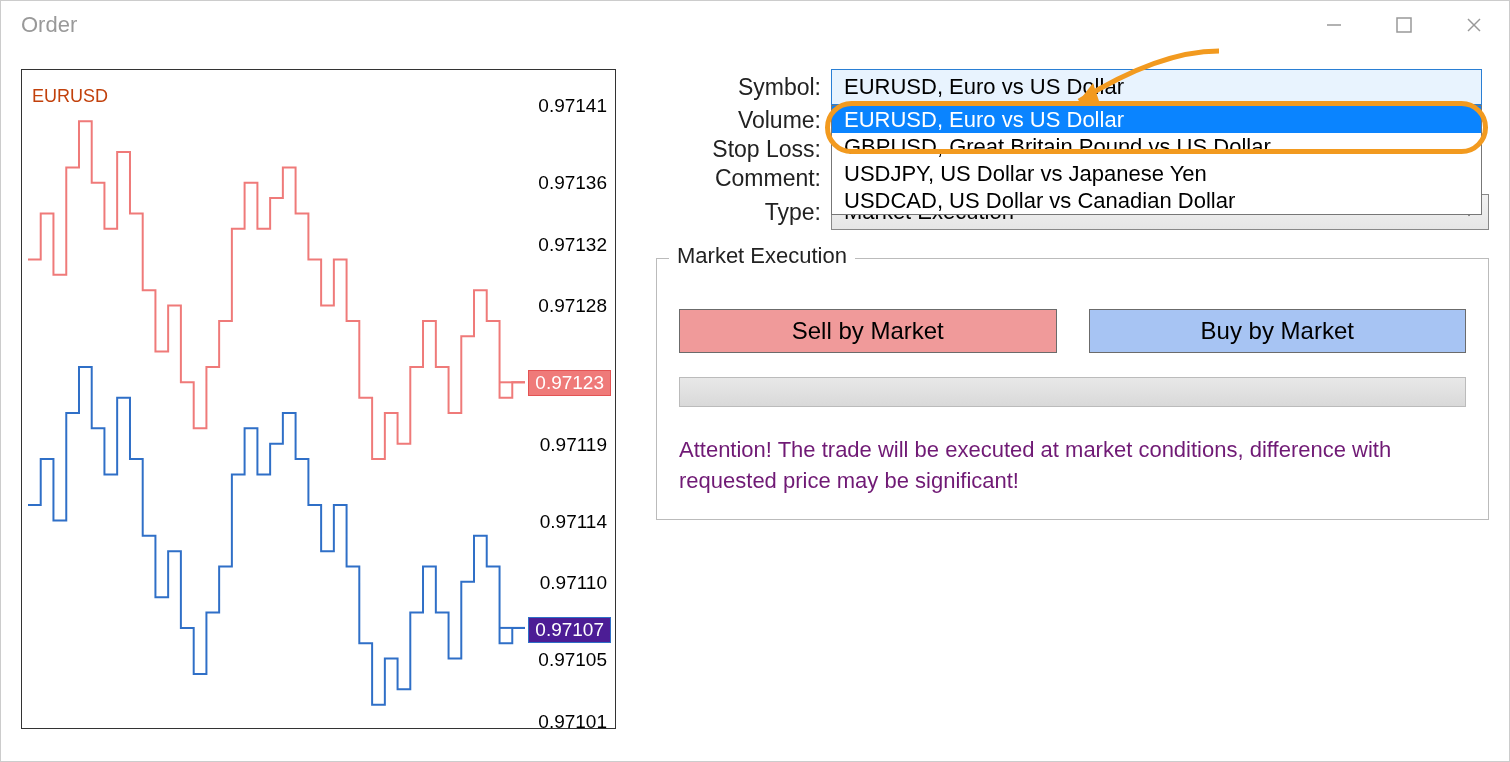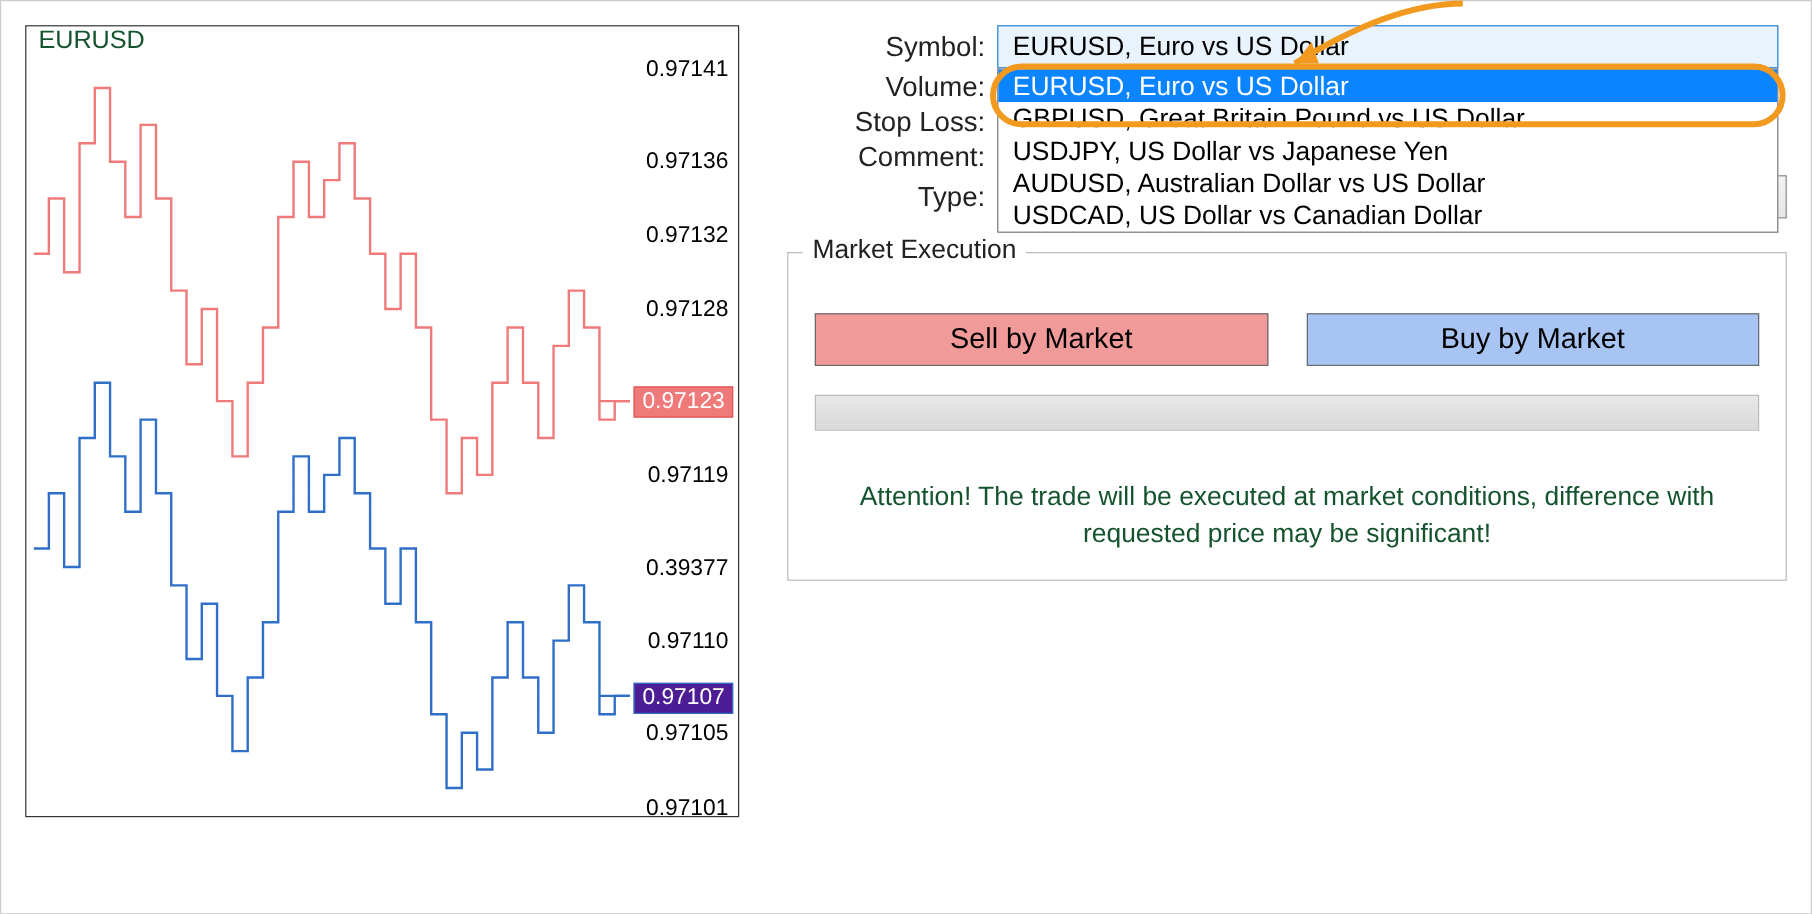--- a/index.html
+++ b/index.html
@@ -5,21 +5,21 @@
   *{box-sizing:border-box;margin:0;padding:0;font-family:"Segoe UI",Tahoma,Arial,sans-serif;}
   body{background:#fff;}
   .window{width:1510px;height:762px;border:1px solid #ccc;background:#fff;position:relative;}
   .titlebar{height:48px;display:flex;align-items:center;justify-content:space-between;padding:0 0 0 20px;color:#999;font-size:22px;}
   .titlebar-buttons{display:flex;gap:0;height:100%;}
   .tb-btn{width:70px;display:flex;align-items:center;justify-content:center;color:#999;}
   .tb-btn svg{stroke:#999;}
   .content{display:flex;padding:20px 20px 20px 20px;position:relative;}
   
   .chart-panel{width:595px;height:660px;border:1px solid #333;position:relative;background:#fff;}
-  .chart-title{position:absolute;top:0;left:10px;font-size:21px;color:#14532d;}
+  .chart-title{position:absolute;top:16px;left:10px;font-size:18px;color:#c2410c;}
   .chart-body{position:absolute;top:36px;left:6px;right:90px;bottom:8px;border:0;}
   .yaxis{position:absolute;top:0;right:0;width:84px;bottom:0;}
   .ytick{position:absolute;right:8px;font-size:19px;color:#000;transform:translateY(-50%);}
   .price-tag{position:absolute;right:4px;padding:1px 6px;font-size:19px;color:#fff;transform:translateY(-50%);}
   .price-tag.red{background:#ef7a79;border:1px solid #e35353;}
   .price-tag.blue{background:#4c1d95;border:1px solid #2f6fc7;}
   
   .form-panel{flex:1;padding-left:40px;position:relative;}
   .form-row{display:flex;align-items:center;margin-bottom:2px;}
   .form-label{width:175px;text-align:right;padding-right:10px;font-size:23px;color:#222;}
@@ -36,46 +36,67 @@
   
   .group{border:1px solid #bbb;margin-top:28px;position:relative;padding:50px 22px 22px;}
   .group-legend{position:absolute;top:-16px;left:12px;background:#fff;padding:0 8px;font-size:22px;color:#222;}
   .prices{text-align:center;font-size:52px;letter-spacing:1px;margin-bottom:34px;color:#111;}
   .prices .small{font-size:40px;}
   .btn-row{display:flex;gap:32px;}
   .big-btn{flex:1;height:44px;border:1px solid #6b6b6b;font-size:24px;display:flex;align-items:center;justify-content:center;}
   .big-btn.sell{background:#f09a9a;}
   .big-btn.buy{background:#a7c4f3;}
   .bar{height:30px;background:linear-gradient(#e8e8e8,#d9d9d9);border:1px solid #bbb;margin-top:24px;}
-  .warning{text-align:center;font-size:22px;color:#14532d;margin-top:40px;line-height:1.4;}
+  .warning{font-size:22px;color:#701a75;margin-top:28px;line-height:1.4;}
 </style>
 </head>
 <body>
 
 <div class="window">
+  <div class="titlebar">
+    <span>Order</span>
+    <div class="titlebar-buttons">
+      <div class="tb-btn">
+          <svg width="18" height="18">
+            <line x1="2" y1="9" x2="16" y2="9" stroke-width="1.5"></line>
+          </svg>
+        </div>
+      <div class="tb-btn">
+          <svg width="18" height="18">
+            <rect x="2" y="2" width="14" height="14" fill="none" stroke-width="1.5"></rect>
+          </svg>
+        </div>
+      <div class="tb-btn">
+          <svg width="18" height="18">
+            <line x1="3" y1="3" x2="15" y2="15" stroke-width="1.5"></line>
+            <line x1="15" y1="3" x2="3" y2="15" stroke-width="1.5"></line>
+          </svg>
+        </div>
+    </div>
+  </div>
 
   <div class="content">
 
     <div class="chart-panel">
       <div class="chart-title">EURUSD</div>
       <div class="chart-body">
         <svg id="chart-svg" width="100%" height="100%" viewBox="0 0 500 616" preserveAspectRatio="none">
             <path d="M0 154.0 L12.8 154.0 L12.8 107.8 L25.6 107.8 L25.6 169.4 L38.5 169.4 L38.5 61.6 L51.3 61.6 L51.3 15.4 L64.1 15.4 L64.1 77.0 L76.9 77.0 L76.9 123.2 L89.7 123.2 L89.7 46.2 L102.6 46.2 L102.6 107.8 L115.4 107.8 L115.4 184.8 L128.2 184.8 L128.2 246.4 L141.0 246.4 L141.0 200.2 L153.8 200.2 L153.8 277.2 L166.7 277.2 L166.7 323.4 L179.5 323.4 L179.5 261.8 L192.3 261.8 L192.3 215.6 L205.1 215.6 L205.1 123.2 L217.9 123.2 L217.9 77.0 L230.8 77.0 L230.8 123.2 L243.6 123.2 L243.6 92.4 L256.4 92.4 L256.4 61.6 L269.2 61.6 L269.2 107.8 L282.1 107.8 L282.1 154.0 L294.9 154.0 L294.9 200.2 L307.7 200.2 L307.7 154.0 L320.5 154.0 L320.5 215.6 L333.3 215.6 L333.3 292.6 L346.2 292.6 L346.2 354.2 L359.0 354.2 L359.0 308.0 L371.8 308.0 L371.8 338.8 L384.6 338.8 L384.6 261.8 L397.4 261.8 L397.4 215.6 L410.3 215.6 L410.3 261.8 L423.1 261.8 L423.1 308.0 L435.9 308.0 L435.9 231.0 L448.7 231.0 L448.7 184.8 L461.5 184.8 L461.5 215.6 L474.4 215.6 L474.4 292.6 L487.2 292.6 L487.2 277.2 L500.0 277.2 L500.0 277.2" fill="none" stroke="#ef7a79" stroke-width="2"></path>
             <line x1="474" x2="500" y1="277.19999999996577" y2="277.19999999996577" stroke="#ef7a79" stroke-width="2"></line>
             <path d="M0 400.4 L12.8 400.4 L12.8 354.2 L25.6 354.2 L25.6 415.8 L38.5 415.8 L38.5 308.0 L51.3 308.0 L51.3 261.8 L64.1 261.8 L64.1 323.4 L76.9 323.4 L76.9 369.6 L89.7 369.6 L89.7 292.6 L102.6 292.6 L102.6 354.2 L115.4 354.2 L115.4 431.2 L128.2 431.2 L128.2 492.8 L141.0 492.8 L141.0 446.6 L153.8 446.6 L153.8 523.6 L166.7 523.6 L166.7 569.8 L179.5 569.8 L179.5 508.2 L192.3 508.2 L192.3 462.0 L205.1 462.0 L205.1 369.6 L217.9 369.6 L217.9 323.4 L230.8 323.4 L230.8 369.6 L243.6 369.6 L243.6 338.8 L256.4 338.8 L256.4 308.0 L269.2 308.0 L269.2 354.2 L282.1 354.2 L282.1 400.4 L294.9 400.4 L294.9 446.6 L307.7 446.6 L307.7 400.4 L320.5 400.4 L320.5 462.0 L333.3 462.0 L333.3 539.0 L346.2 539.0 L346.2 600.6 L359.0 600.6 L359.0 554.4 L371.8 554.4 L371.8 585.2 L384.6 585.2 L384.6 508.2 L397.4 508.2 L397.4 462.0 L410.3 462.0 L410.3 508.2 L423.1 508.2 L423.1 554.4 L435.9 554.4 L435.9 477.4 L448.7 477.4 L448.7 431.2 L461.5 431.2 L461.5 462.0 L474.4 462.0 L474.4 539.0 L487.2 539.0 L487.2 523.6 L500.0 523.6 L500.0 523.6" fill="none" stroke="#2f6fc7" stroke-width="2"></path>
             <line x1="474" x2="500" y1="523.6000000000683" y2="523.6000000000683" stroke="#2f6fc7" stroke-width="2"></line>
           </svg>
       </div>
       <div class="yaxis" id="yaxis">
           <div class="ytick" style="top: 36px;">0.97141</div>
           <div class="ytick" style="top: 113px;">0.97136</div>
           <div class="ytick" style="top: 174.6px;">0.97132</div>
           <div class="ytick" style="top: 236.2px;">0.97128</div>
           <div class="ytick" style="top: 374.8px;">0.97119</div>
-          <div class="ytick" style="top: 451.8px;">0.39377</div>
+          <div class="ytick" style="top: 451.8px;">0.97114</div>
           <div class="ytick" style="top: 513.4px;">0.97110</div>
           <div class="ytick" style="top: 590.4px;">0.97105</div>
           <div class="ytick" style="top: 652px;">0.97101</div>
           <div class="price-tag red" style="top: 313.2px; margin-left: 12px;">0.97123</div>
           <div class="price-tag blue" style="top: 559.6px;">0.97107</div>
         </div>
     </div>
 
     <div class="form-panel">
       <div class="form-row" style="position:relative;">
@@ -87,21 +108,20 @@
             <path d="M30 60 L44 42 L50 60 Z" fill="#f29a1f"></path>
           </svg>
           <div class="dropdown-wrap" style="left:0;">
             <div class="dd-base">
               <span>EURUSD, Euro vs US Dollar</span>
             </div>
             <div class="dd-list" id="dd-list">
                 <div class="dd-item sel">EURUSD, Euro vs US Dollar</div>
                 <div class="dd-item">GBPUSD, Great Britain Pound vs US Dollar</div>
                 <div class="dd-item">USDJPY, US Dollar vs Japanese Yen</div>
-                <div class="dd-item">AUDUSD, Australian Dollar vs US Dollar</div>
                 <div class="dd-item">USDCAD, US Dollar vs Canadian Dollar</div>
               </div>
             <div class="dd-highlight"></div>
           </div>
         </div>
       </div>
       <div class="form-row">
           <div class="form-label">Volume:</div>
         </div>
       <div class="form-row">

